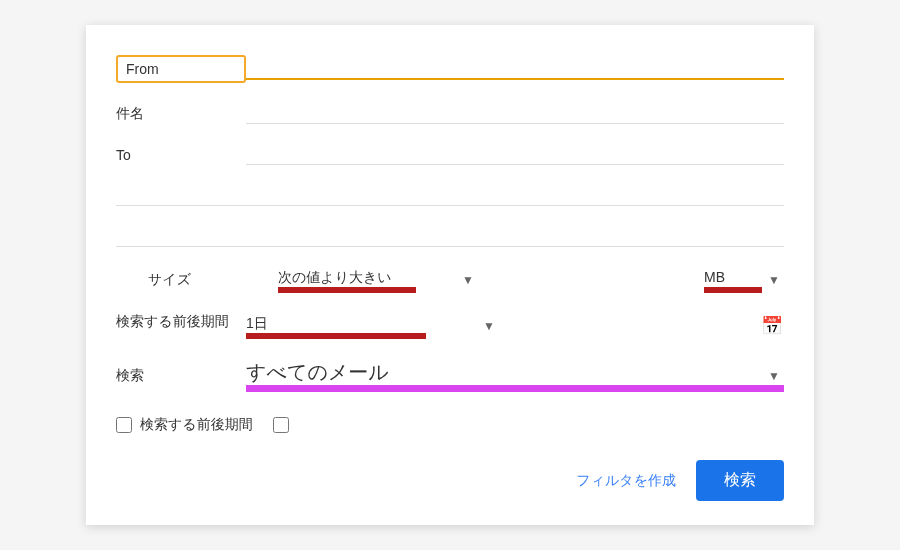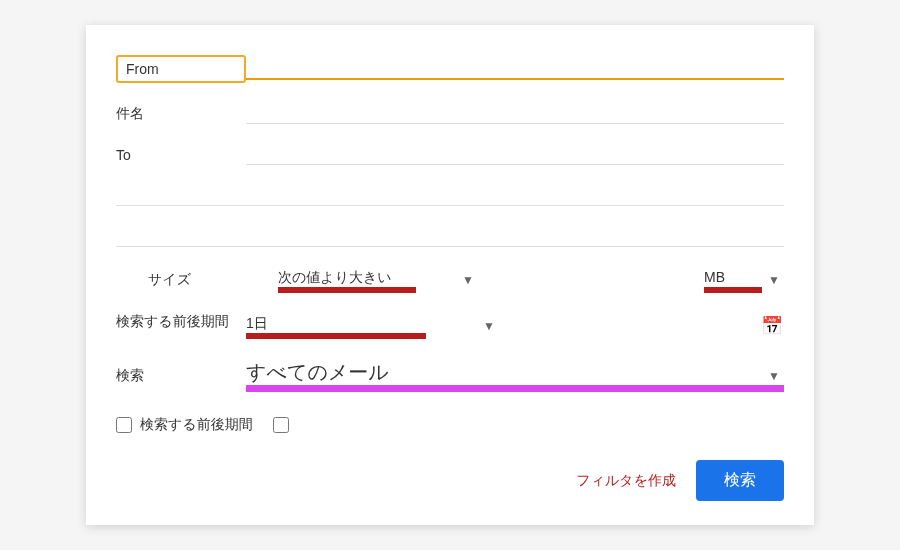--- a/index.html
+++ b/index.html
@@ -185,21 +185,21 @@
     .footer-row {
       display: flex;
       justify-content: flex-end;
       align-items: center;
       padding: 16px 0 4px 0;
       gap: 20px;
     }
 
     .filter-link {
       font-size: 14px;
-      color: #b91c1c;
+      color: #3b82f6;
       background: none;
       border: none;
       cursor: pointer;
       text-decoration: none;
     }
 
     .search-button {
       background: #1a73e8;
       color: #fff;
       border: none;

